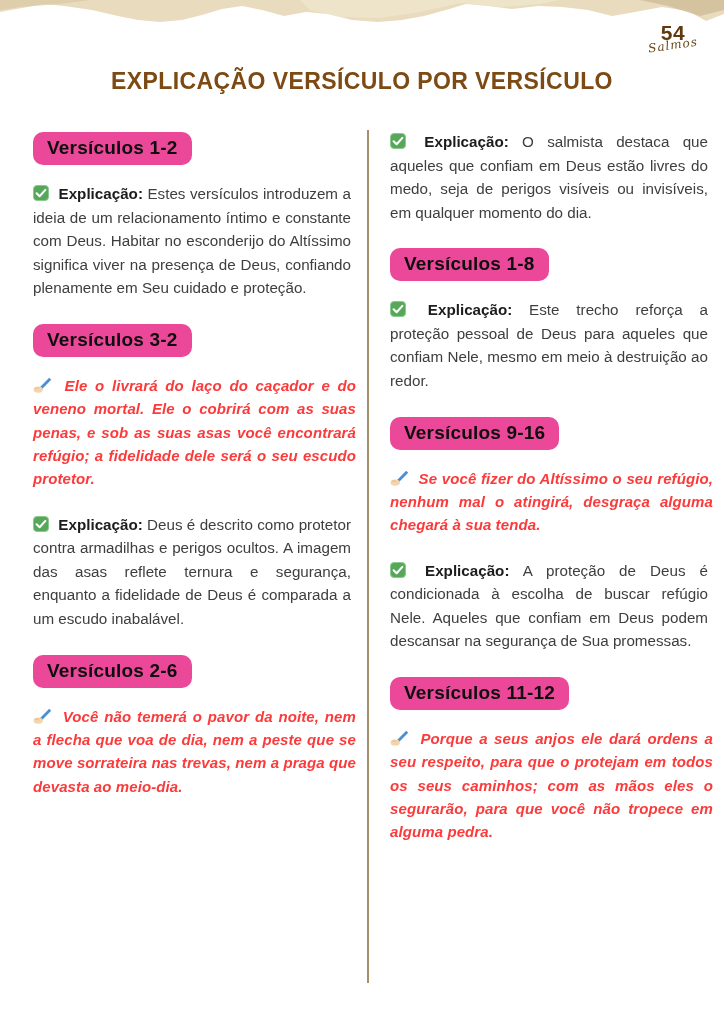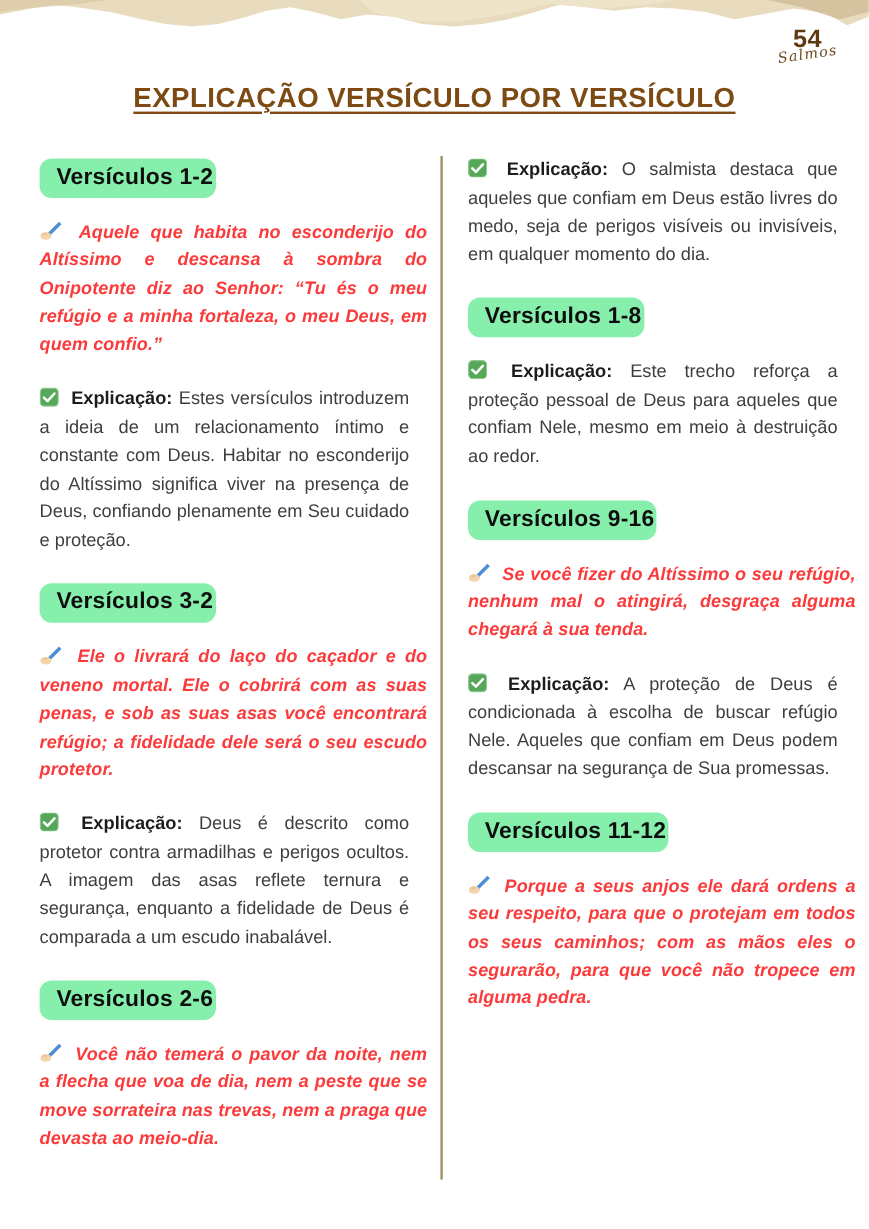--- a/index.html
+++ b/index.html
@@ -11,35 +11,35 @@
 
   
   .brand{position:absolute;top:22px;right:16px;width:70px;text-align:center;line-height:1;}
   .brand-number{font-weight:bold;font-size:21px;color:#5d3a10;letter-spacing:0.5px;display:block;}
   .brand-script{display:block;font-family:"DejaVu Serif","Liberation Serif",serif;font-style:italic;
     font-size:12px;color:#6b4a1e;transform:rotate(-8deg);margin-top:-4px;letter-spacing:1px;}
 
   
   .title-wrap{position:absolute;top:68px;left:0;width:724px;text-align:center;}
   .page-title{display:inline-block;font-size:23px;font-weight:bold;color:#7c4a12;
-    letter-spacing:0.4px;text-decoration:underline;text-underline-offset:4px;text-decoration-thickness:2px;}
+    letter-spacing:0.4px;text-underline-offset:4px;text-decoration-thickness:2px;}
 
   
   .column{position:absolute;top:130px;width:323px;}
   .column-left{left:33px;}
   .column-right{left:390px;}
   .divider{position:absolute;left:367px;top:130px;width:2px;height:853px;background:#a3906a;}
 
   .chip-row{margin:2px 0 17px 0;}
-  .chip{display:inline-block;background:#86efac;border-radius:10px;padding:5px 2px 6px 14px;
+  .chip{display:inline-block;background:#ec4899;border-radius:10px;padding:5px 14px 6px 14px;
     font-size:19px;font-weight:bold;color:#0e0e0e;letter-spacing:0.2px;}
 
   .verse{margin:0 0 22px 0;color:#fb3b3b;font-weight:bold;font-style:italic;
     font-size:15px;line-height:1.56;text-align:justify;letter-spacing:0.1px;}
-  .expl{margin:0 15px 24px 0;color:#3e3e3e;font-size:15.2px;line-height:1.55;text-align:justify;}
+  .expl{margin:0 5px 24px 0;color:#3e3e3e;font-size:15.2px;line-height:1.55;text-align:justify;}
   .expl-label{color:#1c1c1c;font-weight:bold;}
 
   .inline-icon{display:inline-block;vertical-align:-2px;margin-right:5px;line-height:0;}
 </style>
 </head>
 <body>
 
 <div class="page">
 
   <svg class="torn-band" viewBox="0 0 724 64" xmlns="http://www.w3.org/2000/svg">
@@ -55,26 +55,20 @@
   </div>
 
   <div class="title-wrap">
     <span class="page-title">EXPLICAÇÃO VERSÍCULO POR VERSÍCULO</span>
   </div>
 
   <div class="divider"></div>
 
   <div class="column column-left">
       <div class="chip-row"><span class="chip">Versículos 1-2</span></div>
-      <p class="verse"><span class="inline-icon"><svg width="19" height="16" viewBox="0 0 19 16">
-            <path d="M16.2 0.8 L18.2 2.8 L8.6 12.4 L6.0 13.0 L6.6 10.4 Z" fill="#4a8fd3"></path>
-            <path d="M6.0 13.0 L6.6 10.4 L8.6 12.4 Z" fill="#1d5189"></path>
-            <ellipse cx="5.2" cy="12.6" rx="4.6" ry="3.2" fill="#f3d4ac"></ellipse>
-            <path d="M1.2 11.2 Q3.4 9.6 6.2 10.4 L5.4 12.2 Z" fill="#eac493"></path>
-          </svg></span> Aquele que habita no esconderijo do Altíssimo e descansa à sombra do Onipotente diz ao Senhor: “Tu és o meu refúgio e a minha fortaleza, o meu Deus, em quem confio.”</p>
       <p class="expl"><span class="inline-icon"><svg width="16" height="16" viewBox="0 0 16 16">
             <rect x="0.5" y="0.5" width="15" height="15" rx="3.5" fill="#57a75a" stroke="#8cc98e"></rect>
             <path d="M3.6 8.3 L6.6 11.2 L12.4 4.9" stroke="#ffffff" stroke-width="2.1" fill="none" stroke-linecap="round" stroke-linejoin="round"></path>
           </svg></span><span class="expl-label"> Explicação:</span> Estes versículos introduzem a ideia de um relacionamento íntimo e constante com Deus. Habitar no esconderijo do Altíssimo significa viver na presença de Deus, confiando plenamente em Seu cuidado e proteção.</p>
       <div class="chip-row"><span class="chip">Versículos 3-2</span></div>
       <p class="verse"><span class="inline-icon"><svg width="19" height="16" viewBox="0 0 19 16">
             <path d="M16.2 0.8 L18.2 2.8 L8.6 12.4 L6.0 13.0 L6.6 10.4 Z" fill="#4a8fd3"></path>
             <path d="M6.0 13.0 L6.6 10.4 L8.6 12.4 Z" fill="#1d5189"></path>
             <ellipse cx="5.2" cy="12.6" rx="4.6" ry="3.2" fill="#f3d4ac"></ellipse>
             <path d="M1.2 11.2 Q3.4 9.6 6.2 10.4 L5.4 12.2 Z" fill="#eac493"></path>

